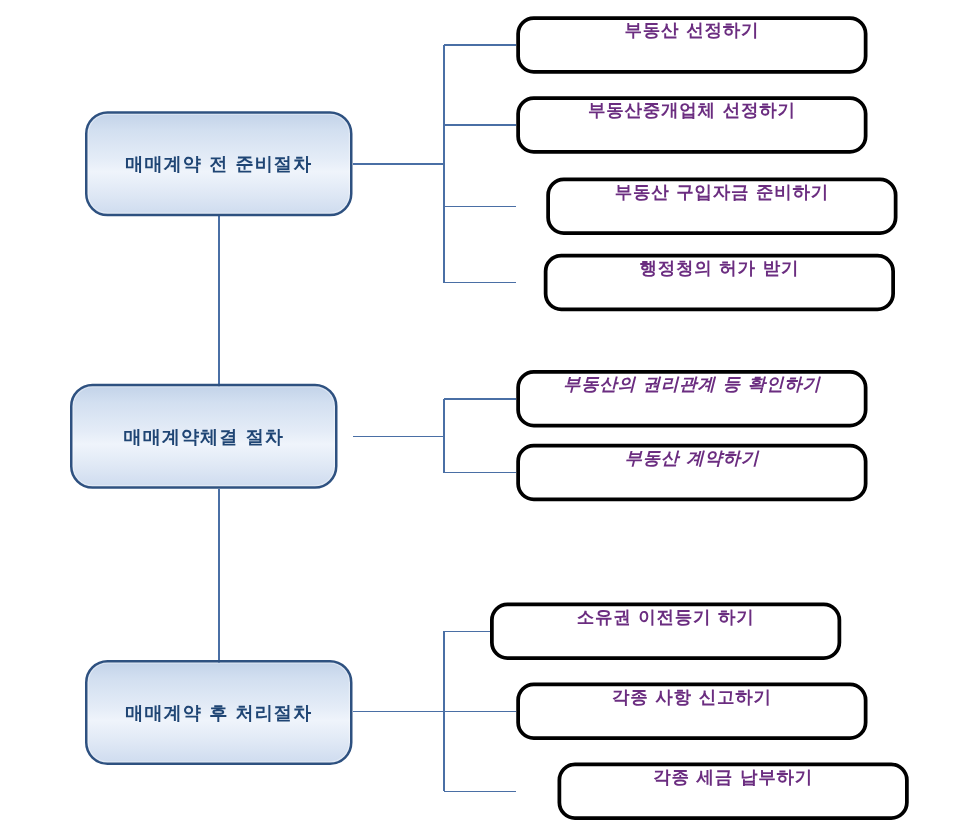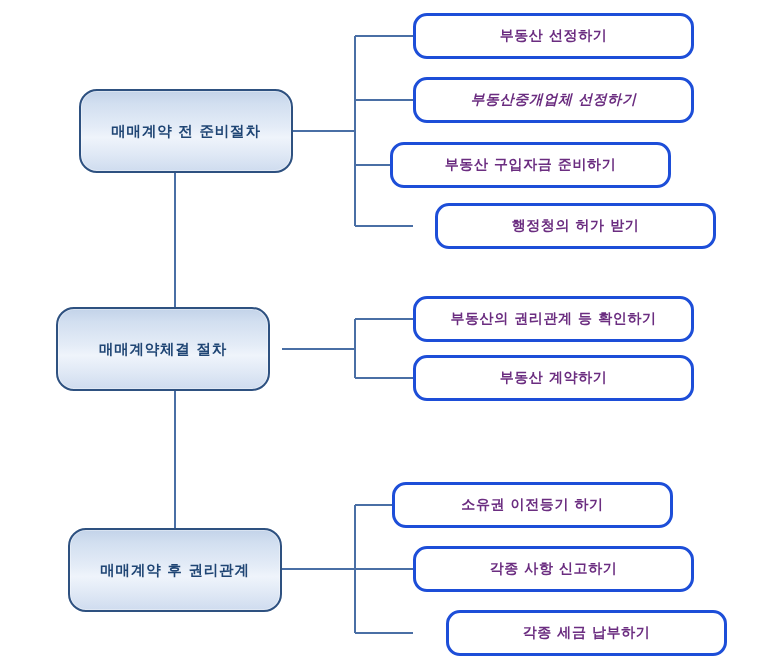--- a/index.html
+++ b/index.html
@@ -56,25 +56,24 @@
     white-space: nowrap;
     text-align: center;
   }
 
   
   .task-box {
     position: absolute;
     box-sizing: border-box;
     width: 281px;
     height: 46px;
-    border: 3px solid #1d4ed8;
+    border: 3px solid #000000;
     border-radius: 14px;
     background: #ffffff;
     display: flex;
-    align-items: center;
     justify-content: center;
     z-index: 3;
   }
   .task-label {
     color: #6b2d80;
     font-size: 14px;
     font-weight: bold;
     letter-spacing: 0.6px;
     white-space: nowrap;
     text-align: center;
@@ -104,50 +103,50 @@
       <line x1="355" y1="378" x2="413" y2="378"></line>
 
       <line x1="282" y1="569" x2="355" y2="569"></line>
       <line x1="355" y1="505" x2="355" y2="633"></line>
       <line x1="355" y1="505" x2="413" y2="505"></line>
       <line x1="355" y1="569" x2="413" y2="569"></line>
       <line x1="355" y1="633" x2="413" y2="633"></line>
     </g>
   </svg>
 
-  <div class="stage-box" style="left:68px; top:89px;margin-left:11px;">
+  <div class="stage-box" style="left:68px; top:89px;">
     <span class="stage-label">매매계약 전 준비절차</span>
   </div>
 
   <div class="task-box" style="left:413px; top:13px;">
     <span class="task-label">부동산 선정하기</span>
   </div>
-  <div class="task-box" style="left:413px; top:77px;font-style:italic;">
+  <div class="task-box" style="left:413px; top:77px;">
     <span class="task-label">부동산중개업체 선정하기</span>
   </div>
-  <div class="task-box" style="left:390px; top:142px;">
+  <div class="task-box" style="left:437px; top:142px;">
     <span class="task-label">부동산 구입자금 준비하기</span>
   </div>
   <div class="task-box" style="left:413px; top:203px;margin-left:22px;">
     <span class="task-label">행정청의 허가 받기</span>
   </div>
 
   <div class="stage-box" style="left:56px; top:307px;">
     <span class="stage-label">매매계약체결 절차</span>
   </div>
 
-  <div class="task-box" style="left:413px; top:296px;">
+  <div class="task-box" style="left:413px; top:296px;font-style:italic;">
     <span class="task-label">부동산의 권리관계 등 확인하기</span>
   </div>
-  <div class="task-box" style="left:413px; top:355px;">
+  <div class="task-box" style="left:413px; top:355px;font-style:italic;">
     <span class="task-label">부동산 계약하기</span>
   </div>
 
   <div class="stage-box" style="left:68px; top:528px;">
-    <span class="stage-label">매매계약 후 권리관계</span>
+    <span class="stage-label">매매계약 후 처리절차</span>
   </div>
 
   <div class="task-box" style="left:392px; top:482px;">
     <span class="task-label">소유권 이전등기 하기</span>
   </div>
   <div class="task-box" style="left:413px; top:546px;">
     <span class="task-label">각종 사항 신고하기</span>
   </div>
   <div class="task-box" style="left:413px; top:610px;margin-left:33px;">
     <span class="task-label">각종 세금 납부하기</span>

